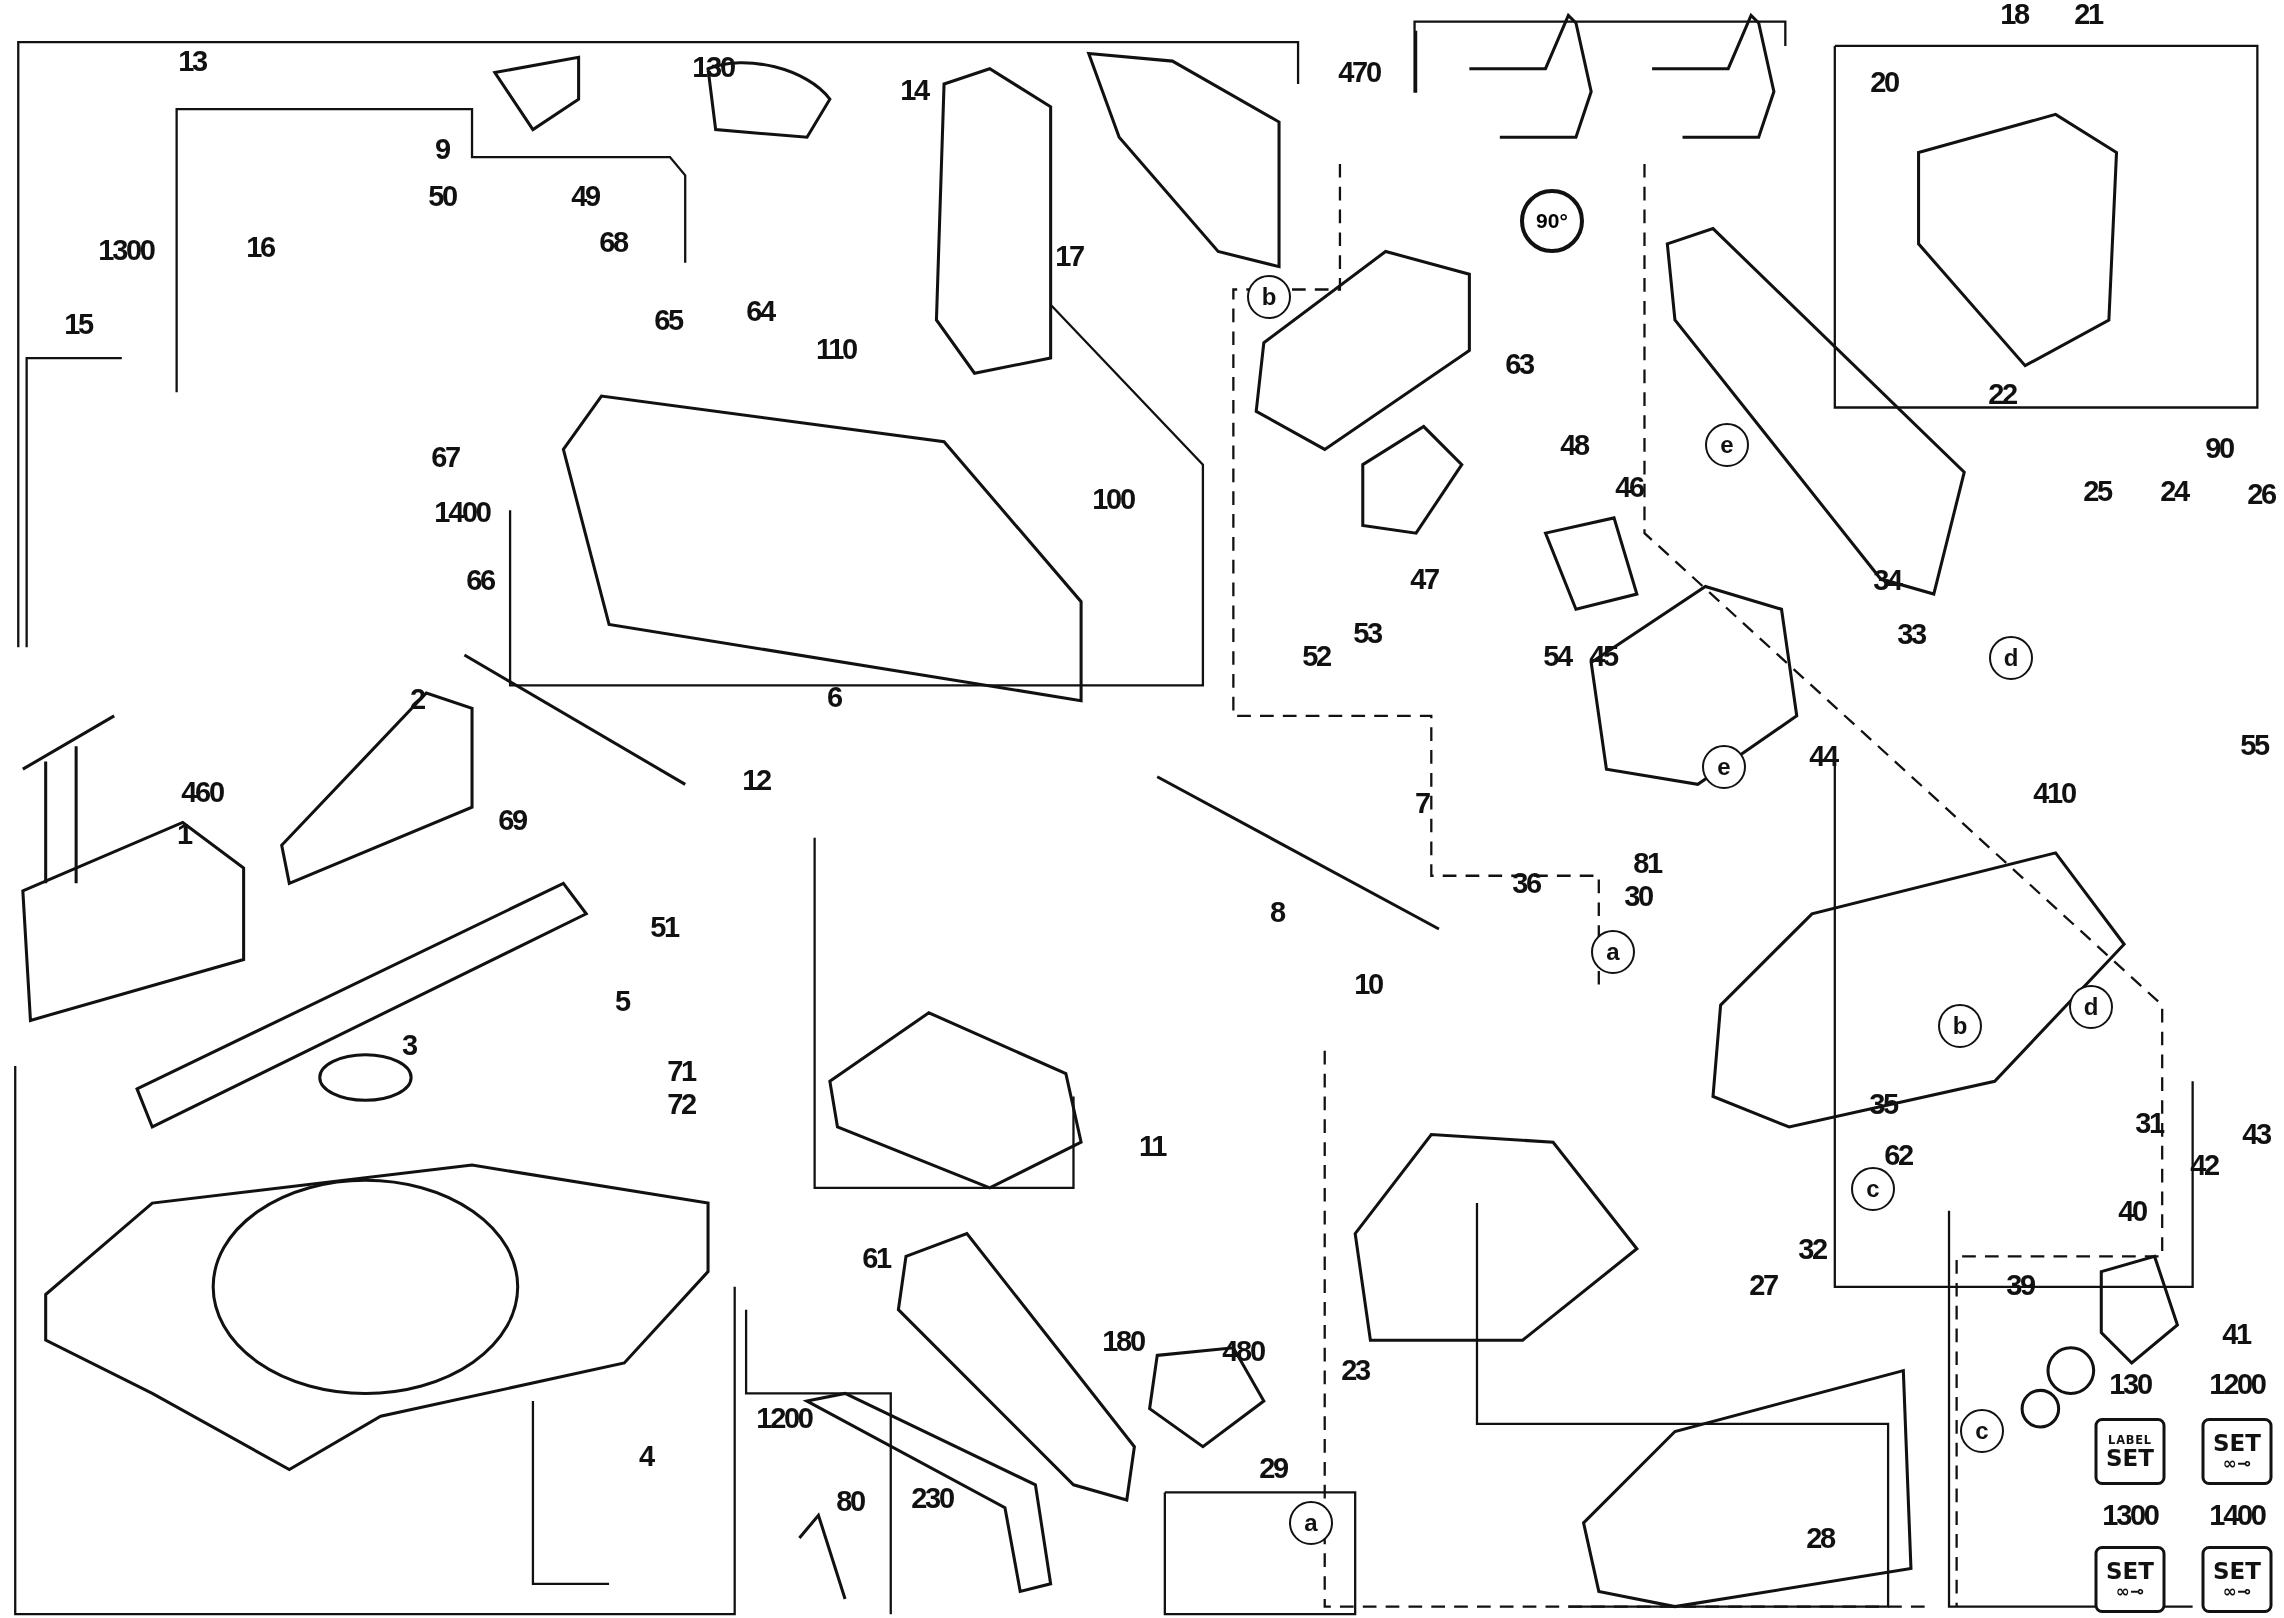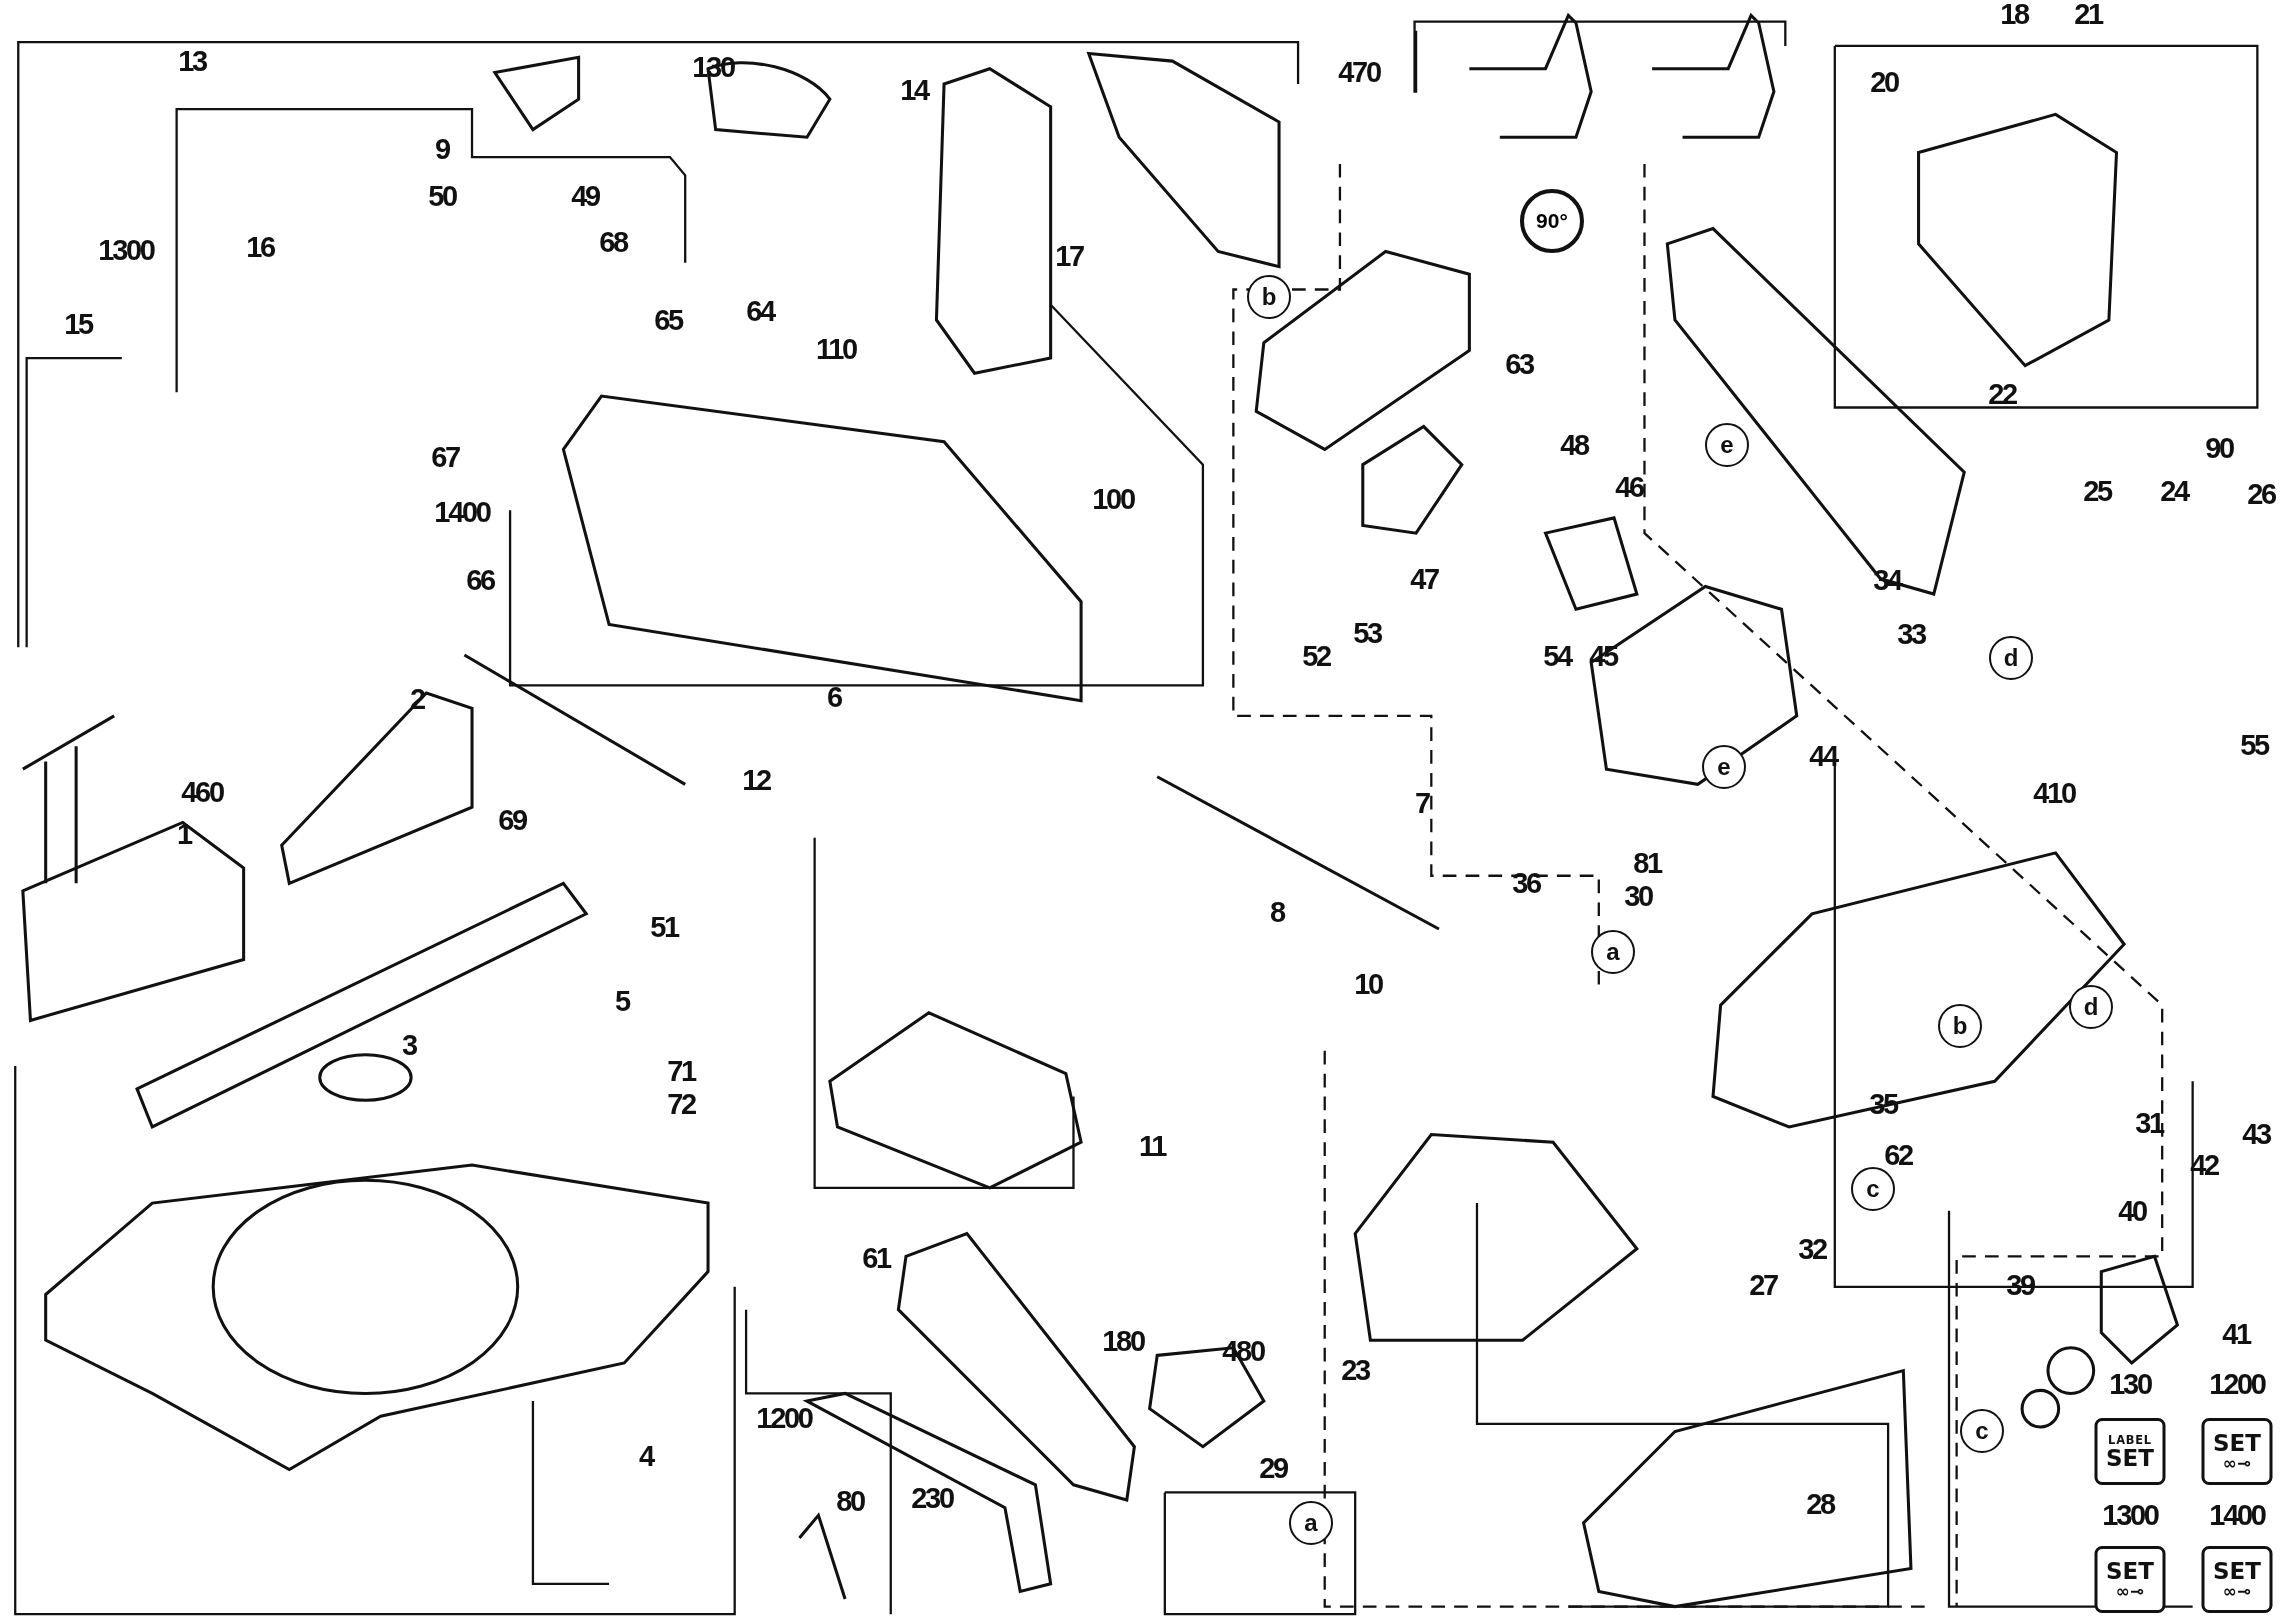--- a/index.html
+++ b/index.html
@@ -148,21 +148,21 @@
 <div class="lbl" style="left:1355px;top:1370px;">23</div>
 <div class="lbl" style="left:1123px;top:1341px;">180</div>
 <div class="lbl" style="left:2020px;top:1285px;">39</div>
 <div class="lbl" style="left:2236px;top:1334px;">41</div>
 <div class="lbl" style="left:784px;top:1418px;">1200</div>
 <div class="lbl" style="left:1243px;top:1351px;">480</div>
 <div class="lbl" style="left:646px;top:1456px;">4</div>
 <div class="lbl" style="left:850px;top:1501px;">80</div>
 <div class="lbl" style="left:932px;top:1498px;">230</div>
 <div class="lbl" style="left:1273px;top:1468px;">29</div>
-<div class="lbl" style="left:1820px;top:1504px;text-align:right;">28</div>
+<div class="lbl" style="left:1820px;top:1538px;text-align:right;">28</div>
 
 <div class="circ" style="left:1613px;top:952px;">a</div>
 <div class="circ" style="left:1311px;top:1523px;">a</div>
 <div class="circ" style="left:1269px;top:297px;">b</div>
 <div class="circ" style="left:1960px;top:1026px;">b</div>
 <div class="circ" style="left:1873px;top:1189px;">c</div>
 <div class="circ" style="left:1982px;top:1431px;">c</div>
 <div class="circ" style="left:2011px;top:658px;">d</div>
 <div class="circ" style="left:2091px;top:1007px;">d</div>
 <div class="circ" style="left:1727px;top:445px;">e</div>

